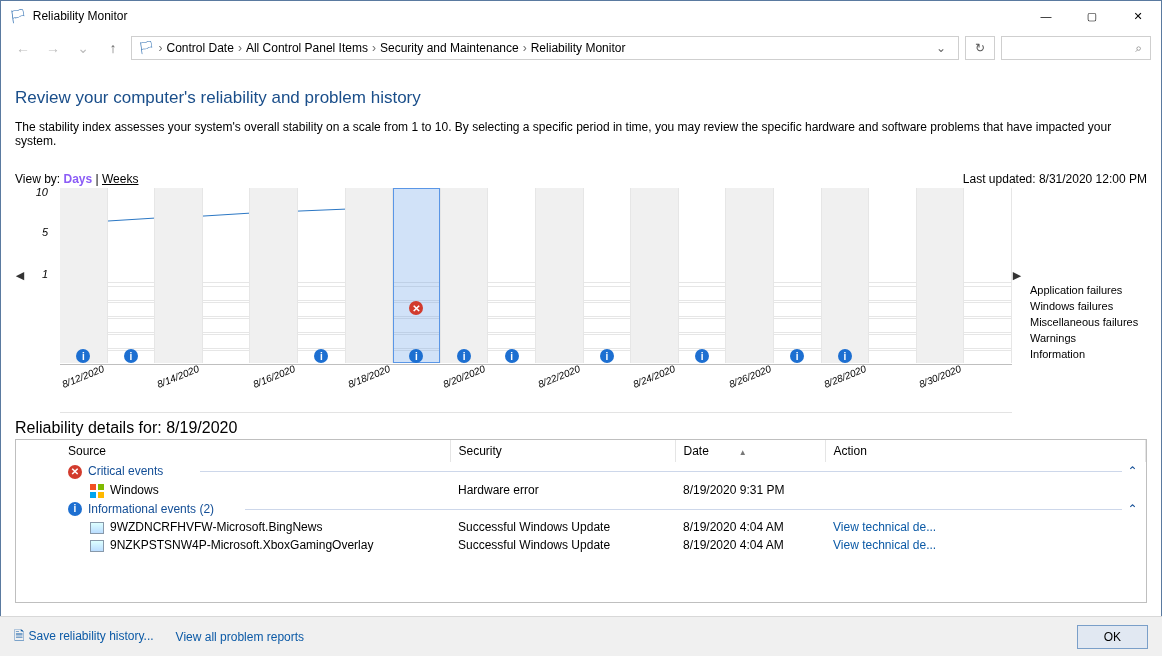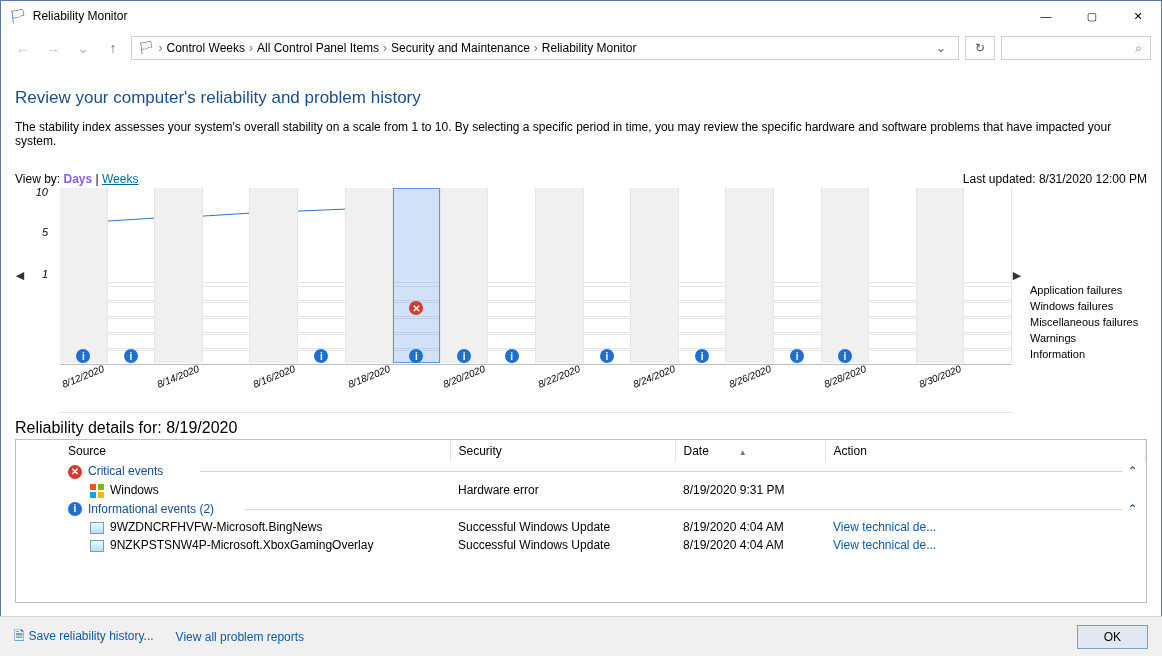--- a/index.html
+++ b/index.html
@@ -21,21 +21,21 @@
   .addr .seg { color:#000; }
   .addr .chev { margin-left:auto; color:#666; padding-right:6px;}
   .refresh { border:1px solid #cfcfcf; width:30px; height:24px; display:flex; align-items:center; justify-content:center; color:#555;}
   .searchbox { border:1px solid #cfcfcf; width:150px; height:24px; display:flex; align-items:center; justify-content:flex-end; padding:0 8px; color:#888;}
   
   .content { padding:10px 14px 0 14px; }
   .h1 { color:#1a4e8a; font-size:17px; font-weight:400; margin:14px 0 12px 0;}
   .subtext { font-size:12px; margin-bottom:24px; }
   .viewrow { display:flex; justify-content:space-between; font-size:12px; margin-bottom:2px;}
   .viewby-active { color:#8b5cf6; font-weight:600;}
-  .viewby-link { color:#0369a1; }
+  .viewby-link { color:#000000; }
   
   .chartwrap { position:relative; height:225px; display:flex; }
   .ylabels { width:35px; position:relative;}
   .ylabels span{ position:absolute; right:12px; font-size:11px;font-style:italic; }
   .navleft, .navright { width:10px; display:flex; align-items:center; justify-content:center; font-size:11px; color:#333; height:175px; margin-top:0px;}
   .chart { flex:1; position:relative; border-bottom:1px solid #e3e3e3; }
   .cols { display:flex; height:175px; }
   .col { flex:1; border-right:1px solid #e6e6e6; position:relative; overflow:visible;}
   .col.alt { background:#f0f0f0; }
   .col .dlabel { position:absolute; top:183px; left:50%; transform: translateX(-50%) rotate(-22deg); transform-origin:center; font-size:10px; white-space:nowrap; font-style:italic;}
@@ -85,21 +85,21 @@
 </div>
 
 <div class="navbar">
   <div class="arrow dis">←</div>
   <div class="arrow dis">→</div>
   <div class="arrow dis">⌄</div>
   <div class="arrow">↑</div>
   <div class="addr">
     <span class="flag2">🏳</span>
     <span class="sep">›</span>
-    <span class="seg">Control Weeks</span>
+    <span class="seg">Control Date</span>
     <span class="sep">›</span>
     <span class="seg">All Control Panel Items</span>
     <span class="sep">›</span>
     <span class="seg">Security and Maintenance</span>
     <span class="sep">›</span>
     <span class="seg">Reliability Monitor</span>
     <span class="chev">⌄</span>
   </div>
   <div class="refresh">↻</div>
   <div class="searchbox">

